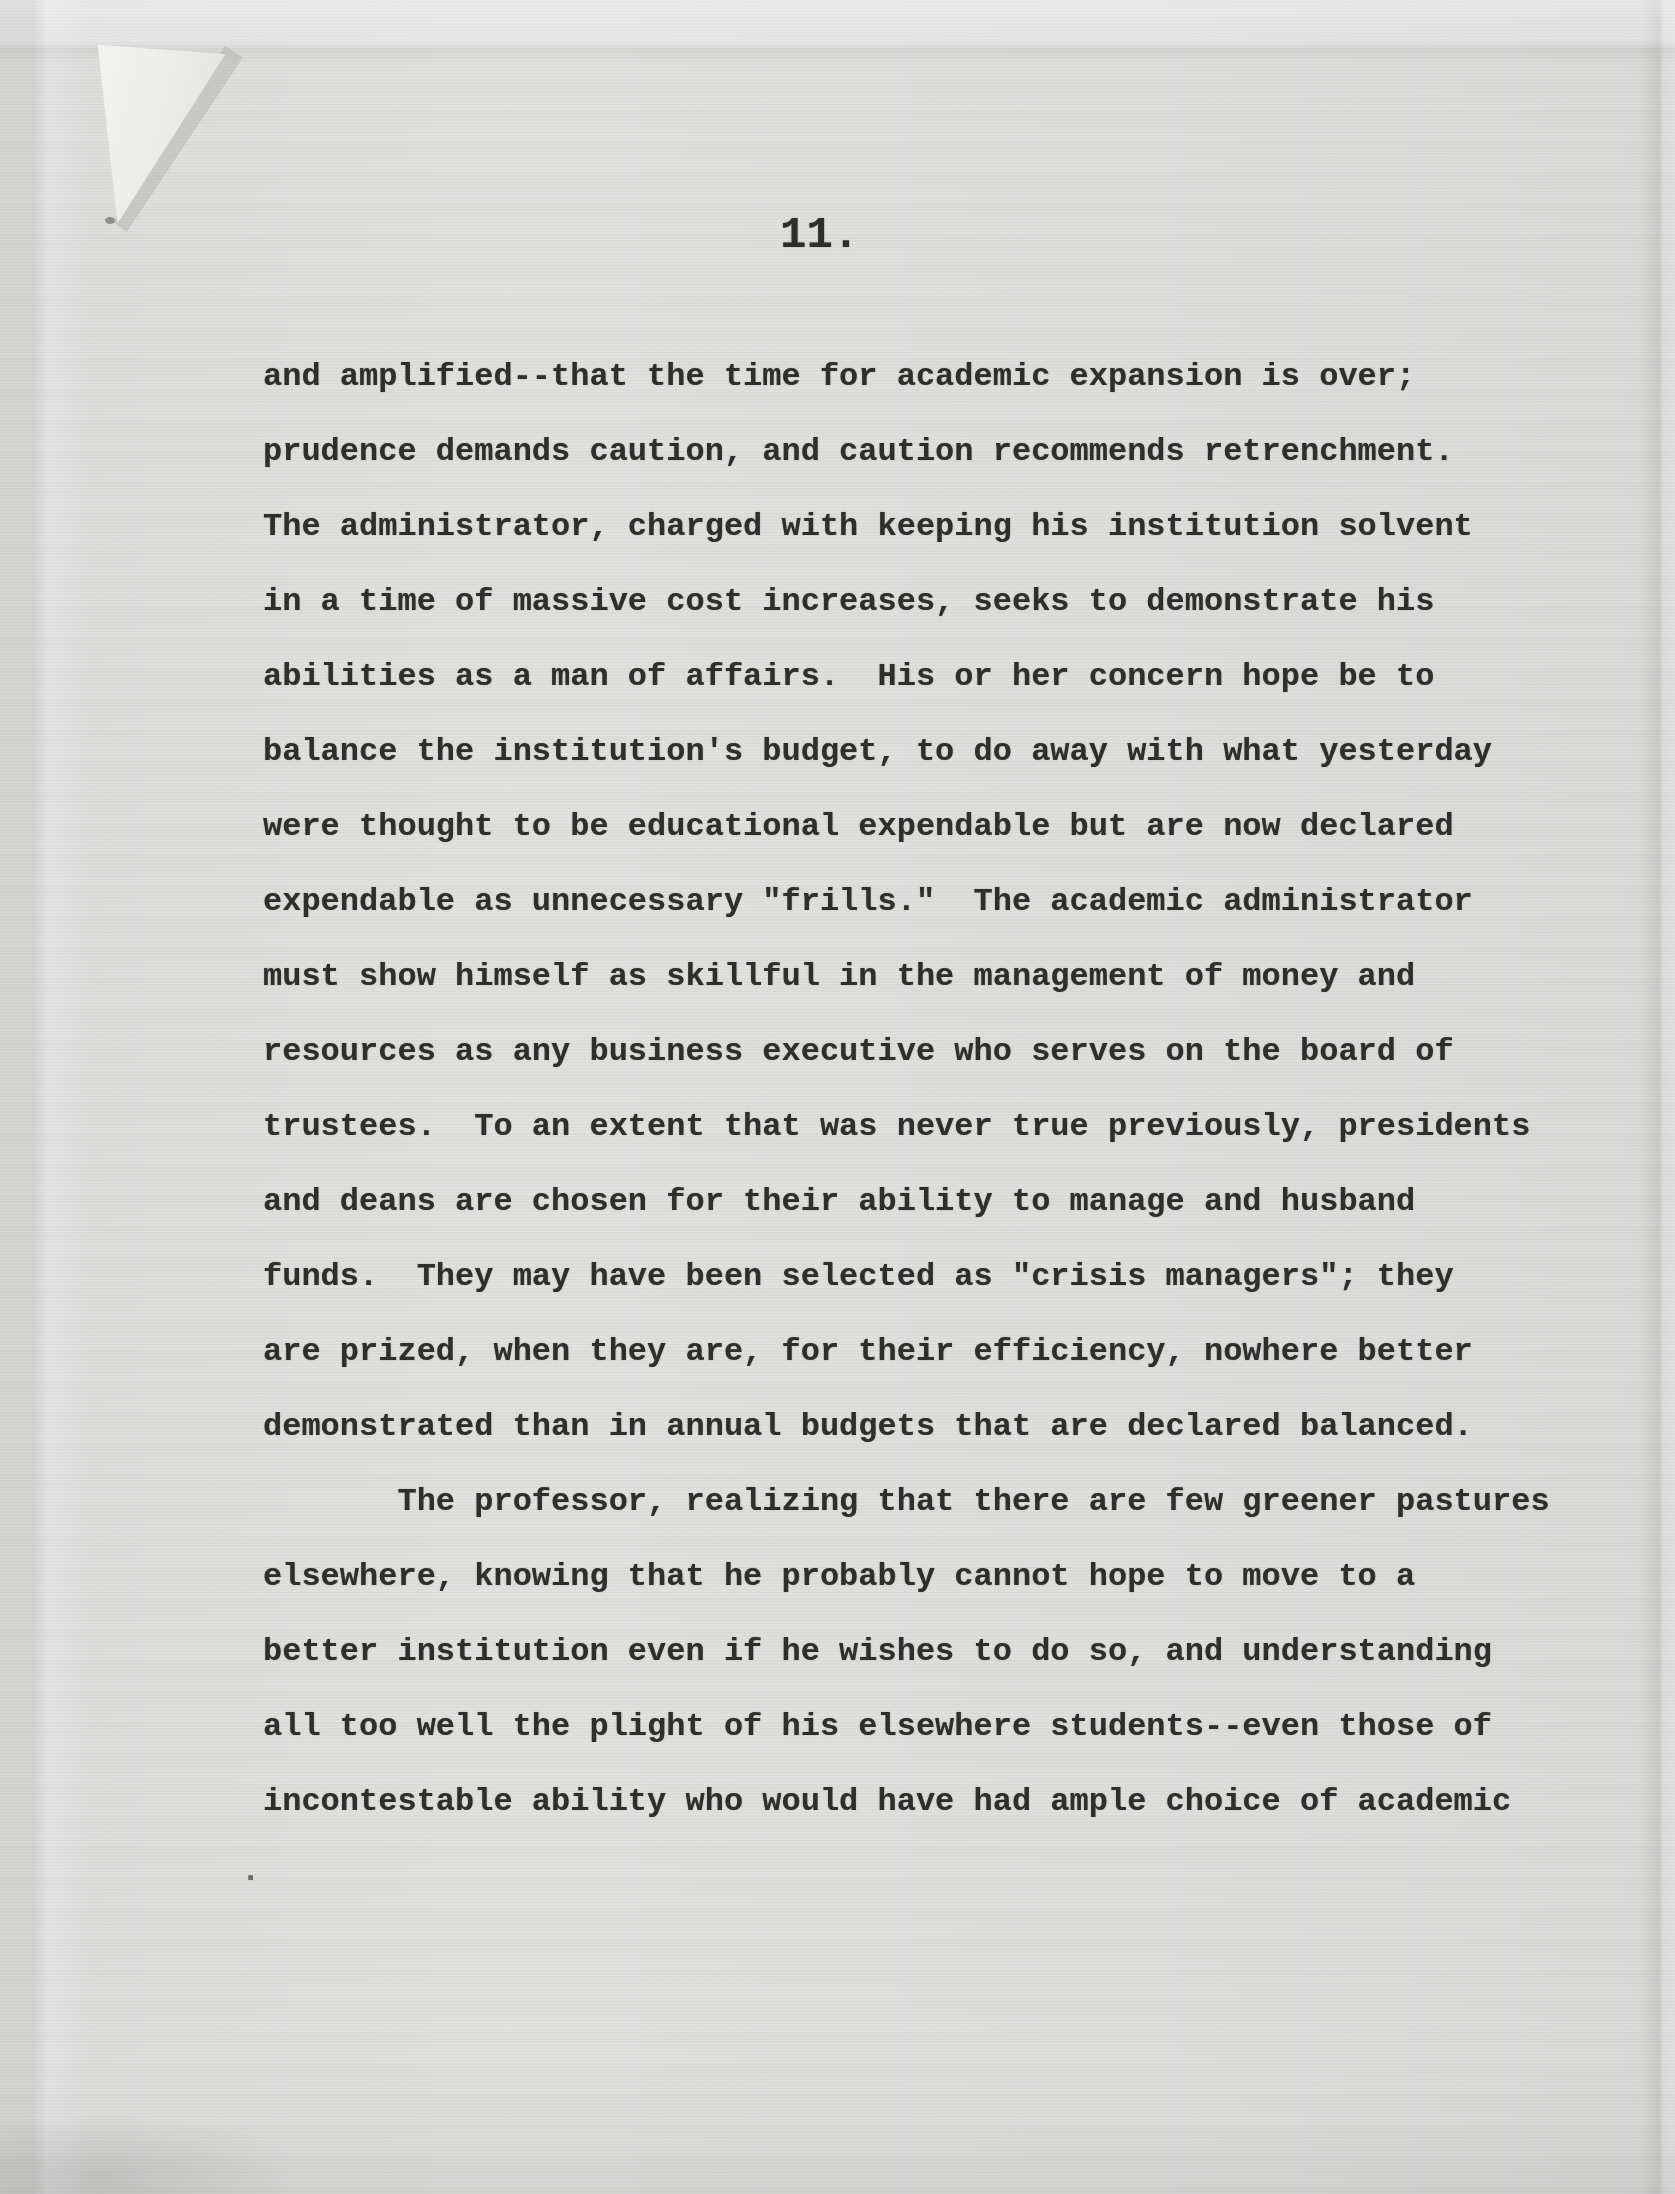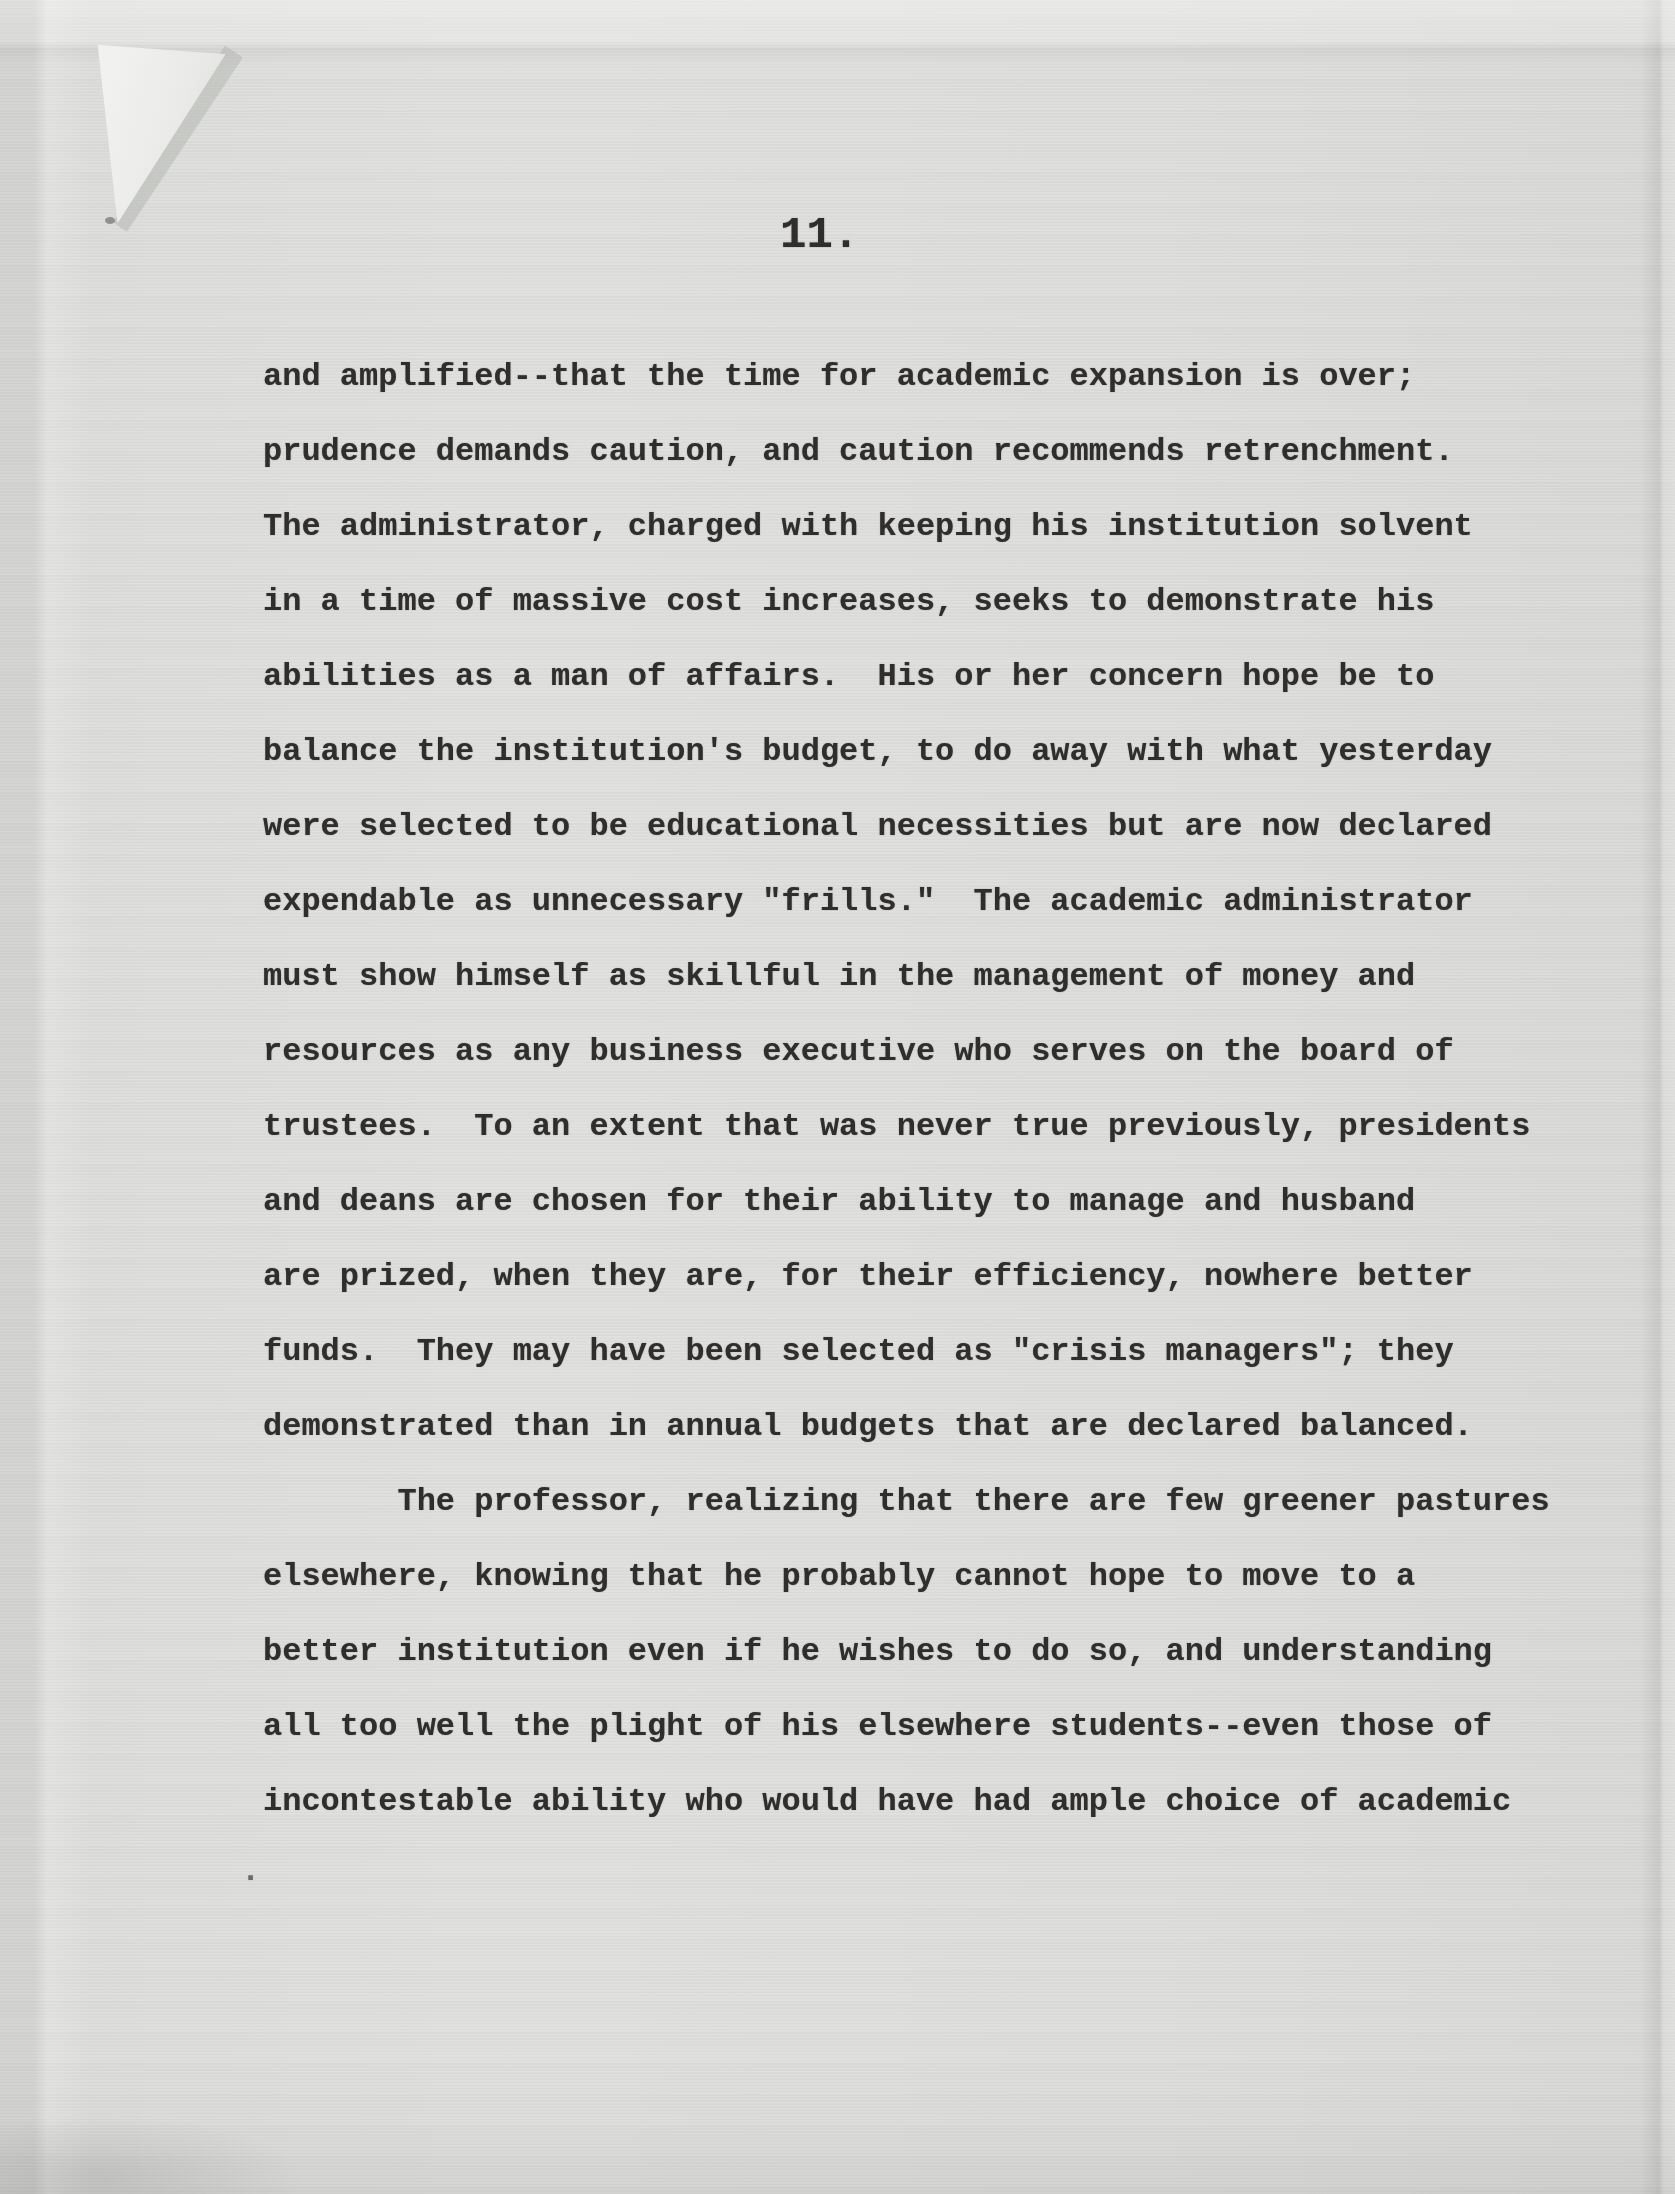--- a/index.html
+++ b/index.html
@@ -115,28 +115,28 @@
 
   <div class="page-number">11.</div>
 
   <div class="typed-lines">
       <div class="line">and amplified--that the time for academic expansion is over;</div>
       <div class="line">prudence demands caution, and caution recommends retrenchment.</div>
       <div class="line">The administrator, charged with keeping his institution solvent</div>
       <div class="line">in a time of massive cost increases, seeks to demonstrate his</div>
       <div class="line">abilities as a man of affairs.  His or her concern hope be to</div>
       <div class="line">balance the institution's budget, to do away with what yesterday</div>
-      <div class="line">were selected to be educational necessities but are now declared</div>
+      <div class="line">were thought to be educational expendable but are now declared</div>
       <div class="line">expendable as unnecessary "frills."  The academic administrator</div>
       <div class="line">must show himself as skillful in the management of money and</div>
       <div class="line">resources as any business executive who serves on the board of</div>
       <div class="line">trustees.  To an extent that was never true previously, presidents</div>
       <div class="line">and deans are chosen for their ability to manage and husband</div>
+      <div class="line">funds.  They may have been selected as "crisis managers"; they</div>
       <div class="line">are prized, when they are, for their efficiency, nowhere better</div>
-      <div class="line">funds.  They may have been selected as "crisis managers"; they</div>
       <div class="line">demonstrated than in annual budgets that are declared balanced.</div>
       <div class="line">       The professor, realizing that there are few greener pastures</div>
       <div class="line">elsewhere, knowing that he probably cannot hope to move to a</div>
       <div class="line">better institution even if he wishes to do so, and understanding</div>
       <div class="line">all too well the plight of his elsewhere students--even those of</div>
       <div class="line">incontestable ability who would have had ample choice of academic</div>
     </div>
 
   <div class="stray-mark">·</div>
 </div>

